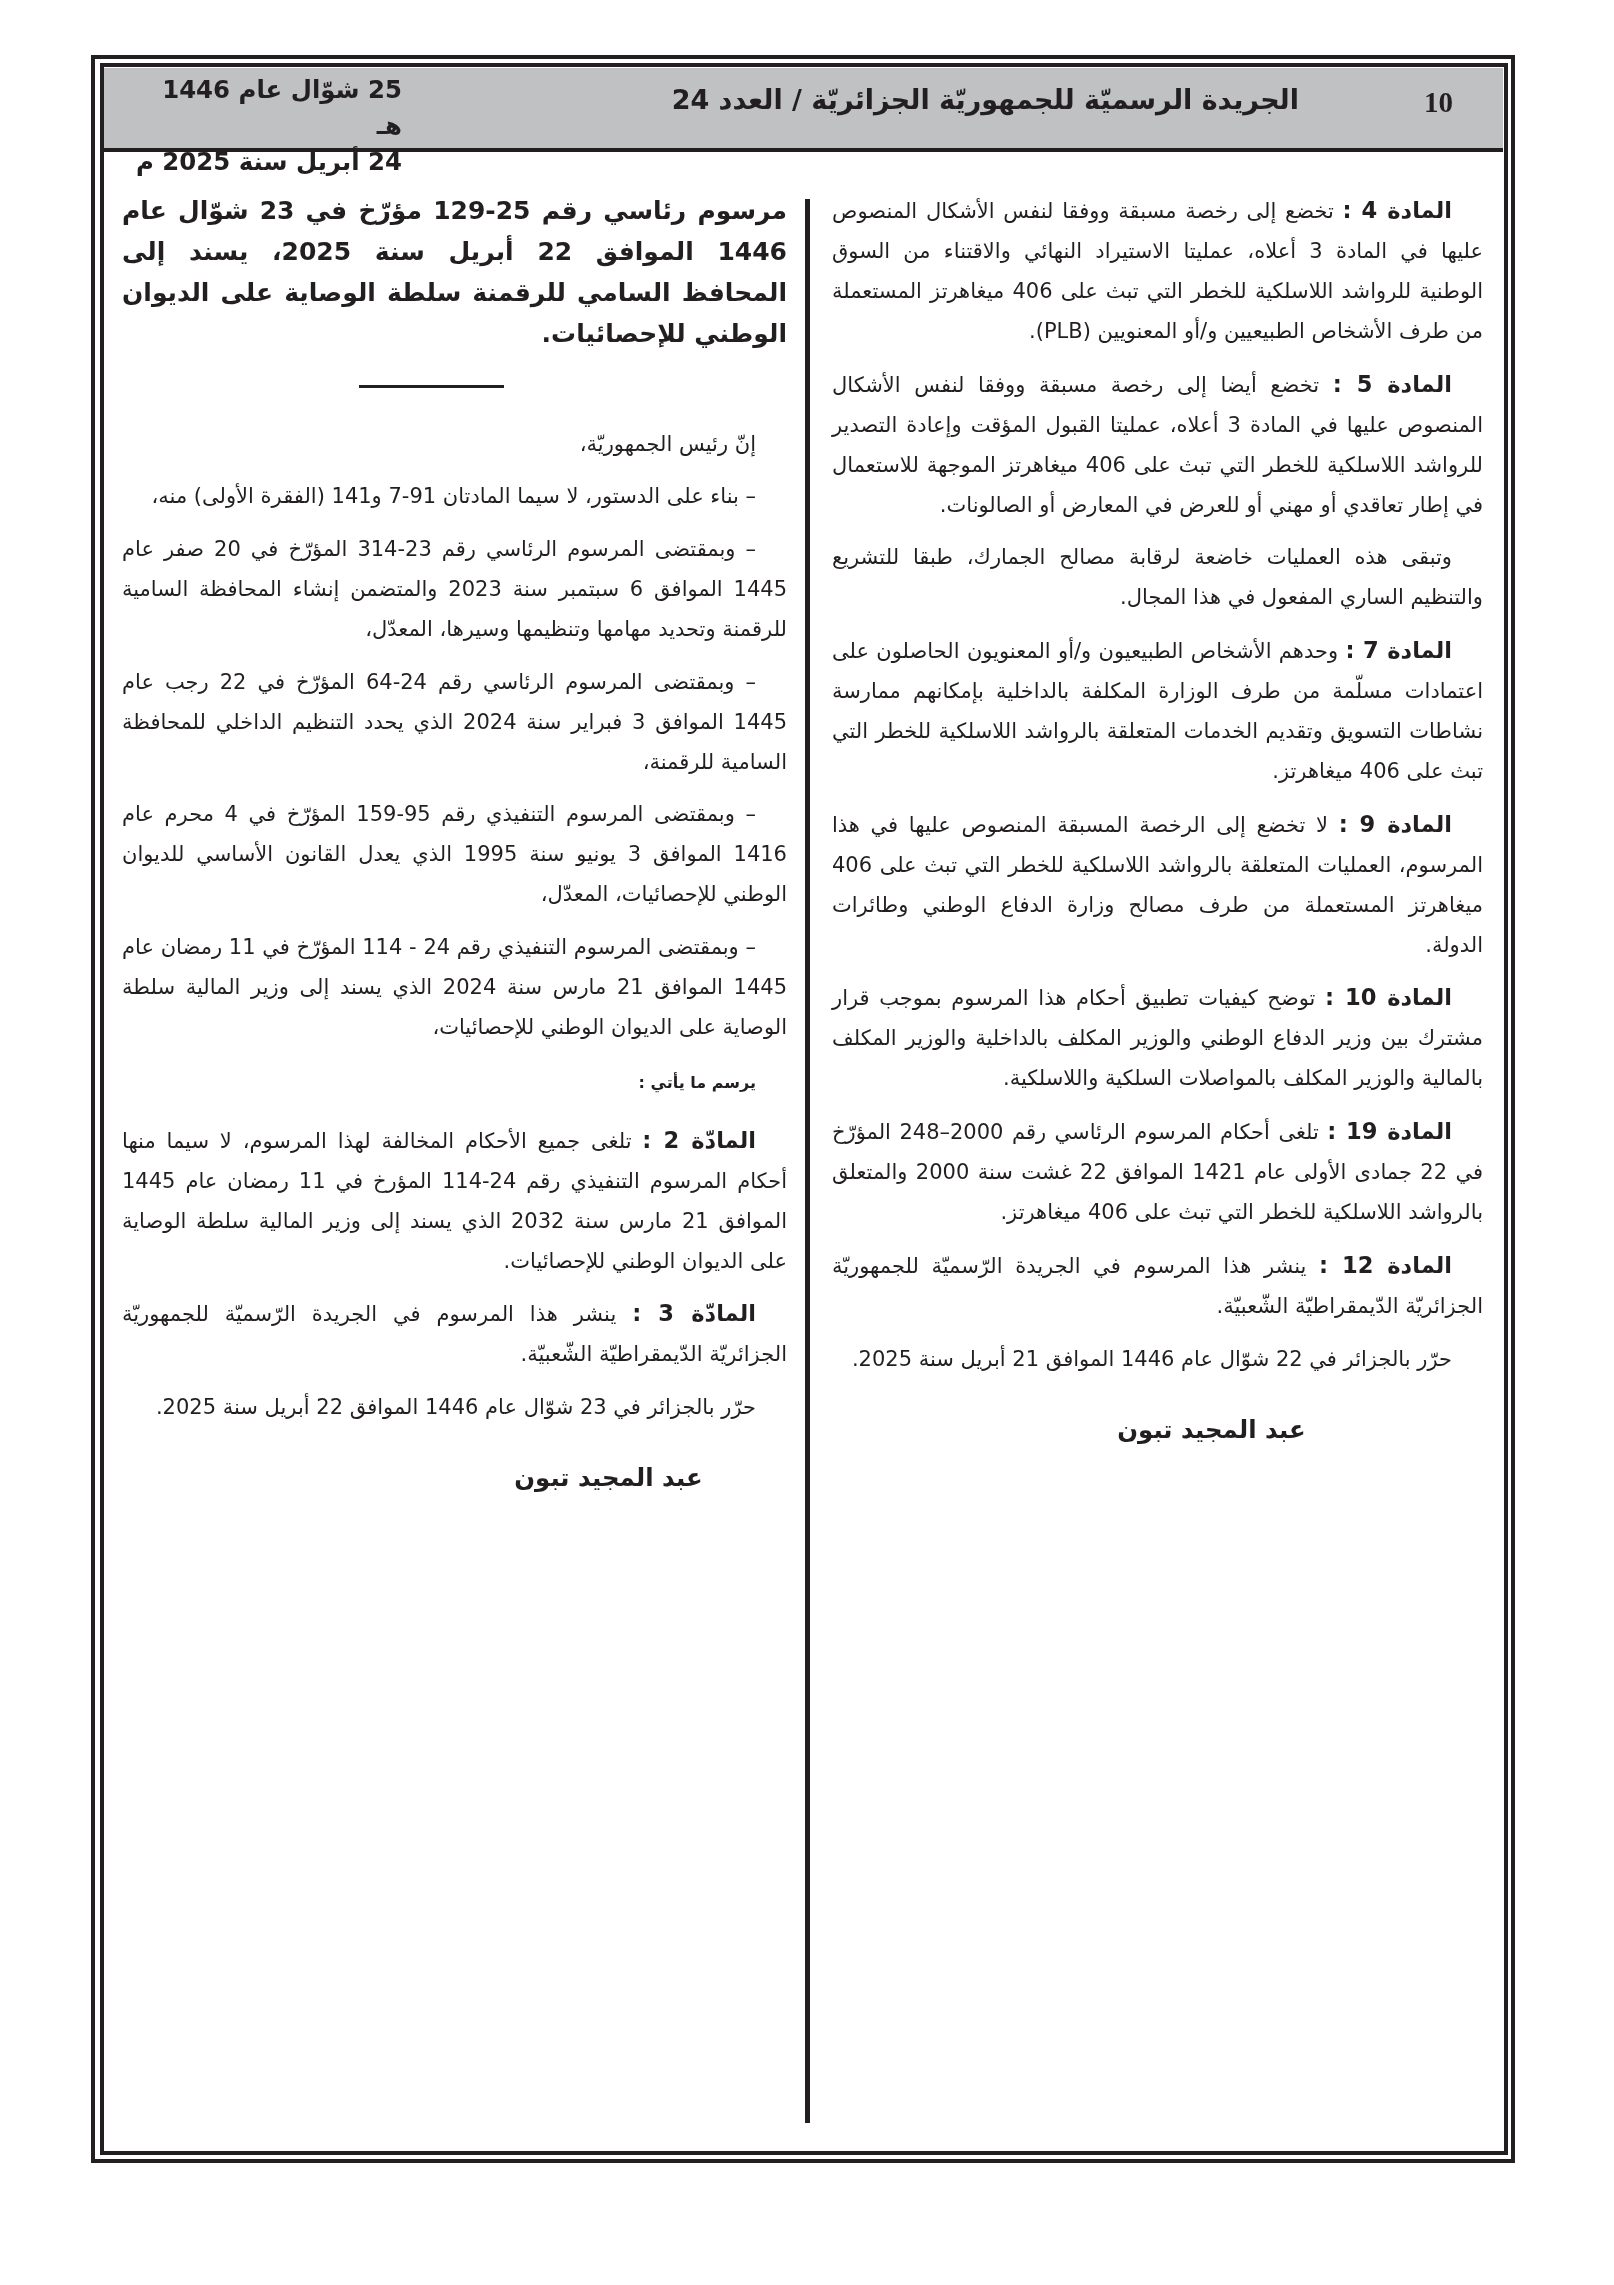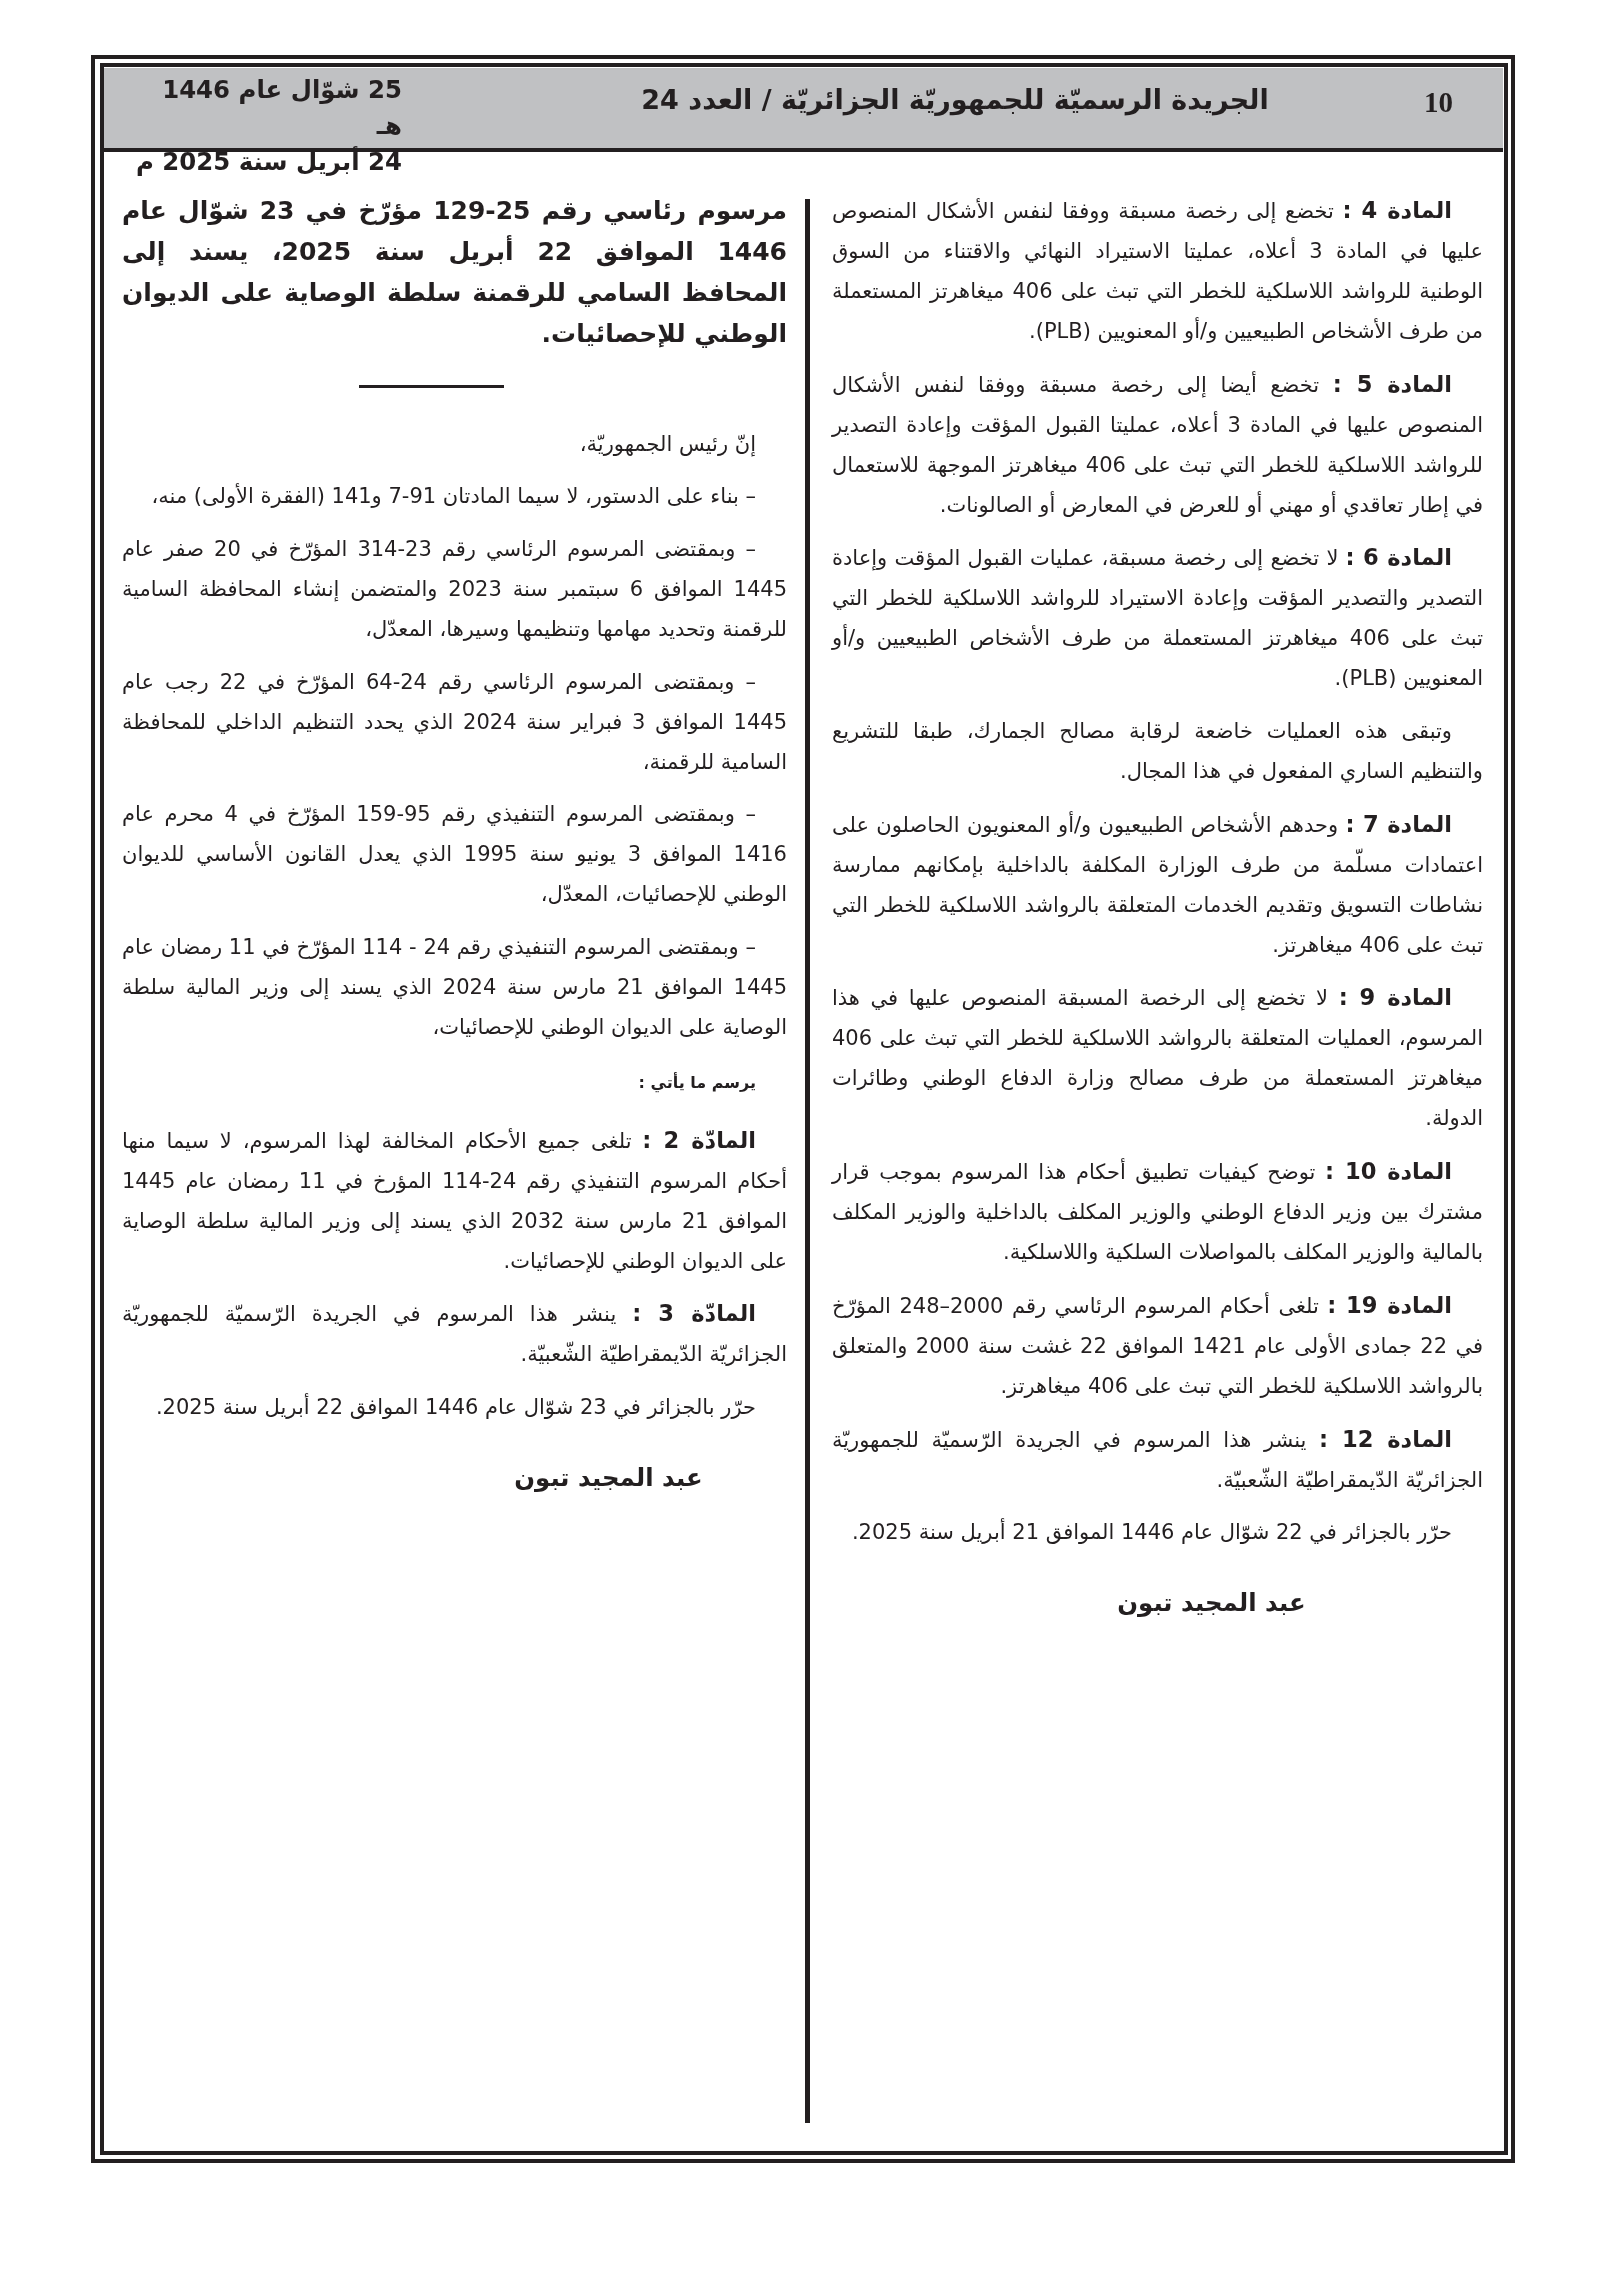--- a/index.html
+++ b/index.html
@@ -6,21 +6,21 @@
   body { width:1615px; height:2285px; position:relative; overflow:hidden;
          font-family:"DejaVu Sans", sans-serif; color:#231f20; }
   .frame-outer { position:absolute; left:91px; top:55px; width:1424px; height:2108px;
                  border:4.5px solid #231f20; box-sizing:border-box; }
   .frame-inner { position:absolute; left:100px; top:63px; width:1408px; height:2092px;
                  border:4.5px solid #231f20; box-sizing:border-box; }
   .header { position:absolute; left:104px; top:68px; width:1399px; height:80px;
             background:#c0c1c3; border-bottom:4.5px solid #231f20; box-sizing:content-box; }
   .header .page-num { position:absolute; right:50px; top:18px; font-family:"Liberation Serif", serif;
             font-size:29px; font-weight:bold; }
-  .header .title { position:absolute; left:507px; width:688px; top:16.3px; text-align:center;
+  .header .title { position:absolute; left:507px; width:688px; top:16.3px; 
             font-size:27px; font-weight:bold; direction:rtl; }
   .header .dates { position:absolute; left:27px; top:3.6px; width:271px; direction:rtl;
             text-align:right; font-size:24.4px; font-weight:bold; line-height:36px; }
   .col { position:absolute; top:190px; direction:rtl; text-align:justify;
          font-size:21px; line-height:40px; }
   .col-right { left:832px; width:651px; }
   .col-left { left:122px; width:665px; }
   .divider { position:absolute; left:805px; top:199px; width:4.5px; height:1924px; background:#231f20; }
   p { margin:0 0 12.7px 0; text-align-last:right; }
   .indent { text-indent:31px; }
@@ -43,21 +43,20 @@
   <span class="title">الجريدة الرسميّة للجمهوريّة الجزائريّة / العدد 24</span>
   <div class="dates">
     <div>25 شوّال عام 1446 هـ</div>
     <div>24 أبريل سنة 2025 م</div>
   </div>
 </div>
 
 <div class="col col-right">
   <p class="indent"><span class="art-label">المادة 4 :</span><span> تخضع إلى رخصة مسبقة ووفقا لنفس الأشكال المنصوص عليها في المادة 3 أعلاه، عمليتا الاستيراد النهائي والاقتناء من السوق الوطنية للرواشد اللاسلكية للخطر التي تبث على 406 ميغاهرتز المستعملة من طرف الأشخاص الطبيعيين و/أو المعنويين (PLB).</span></p>
   <p class="indent"><span class="art-label">المادة 5 :</span><span> تخضع أيضا إلى رخصة مسبقة ووفقا لنفس الأشكال المنصوص عليها في المادة 3 أعلاه، عمليتا القبول المؤقت وإعادة التصدير للرواشد اللاسلكية للخطر التي تبث على 406 ميغاهرتز الموجهة للاستعمال في إطار تعاقدي أو مهني أو للعرض في المعارض أو الصالونات.</span></p>
-  <p class="indent"><span class="art-label">المادة 6 :</span><span> لا تخضع إلى رخصة مسبقة، عمليات القبول المؤقت وإعادة التصدير والتصدير المؤقت وإعادة الاستيراد للرواشد اللاسلكية للخطر التي تبث على 406 ميغاهرتز المستعملة من طرف الأشخاص الطبيعيين و/أو المعنويين (PLB).</span></p>
   <p class="indent"><span>وتبقى هذه العمليات خاضعة لرقابة مصالح الجمارك، طبقا للتشريع والتنظيم الساري المفعول في هذا المجال.</span></p>
   <p class="indent"><span class="art-label">المادة 7 :</span><span> وحدهم الأشخاص الطبيعيون و/أو المعنويون الحاصلون على اعتمادات مسلّمة من طرف الوزارة المكلفة بالداخلية بإمكانهم ممارسة نشاطات التسويق وتقديم الخدمات المتعلقة بالرواشد اللاسلكية للخطر التي تبث على 406 ميغاهرتز.</span></p>
   <p class="indent"><span class="art-label">المادة 9 :</span><span> لا تخضع إلى الرخصة المسبقة المنصوص عليها في هذا المرسوم، العمليات المتعلقة بالرواشد اللاسلكية للخطر التي تبث على 406 ميغاهرتز المستعملة من طرف مصالح وزارة الدفاع الوطني وطائرات الدولة.</span></p>
   <p class="indent"><span class="art-label">المادة 10 :</span><span> توضح كيفيات تطبيق أحكام هذا المرسوم بموجب قرار مشترك بين وزير الدفاع الوطني والوزير المكلف بالداخلية والوزير المكلف بالمالية والوزير المكلف بالمواصلات السلكية واللاسلكية.</span></p>
   <p class="indent"><span class="art-label">المادة 19 :</span><span> تلغى أحكام المرسوم الرئاسي رقم 2000–248 المؤرّخ في 22 جمادى الأولى عام 1421 الموافق 22 غشت سنة 2000 والمتعلق بالرواشد اللاسلكية للخطر التي تبث على 406 ميغاهرتز.</span></p>
   <p class="indent"><span class="art-label">المادة 12 :</span><span> ينشر هذا المرسوم في الجريدة الرّسميّة للجمهوريّة الجزائريّة الدّيمقراطيّة الشّعبيّة.</span></p>
   <p class="indent">حرّر بالجزائر في 22 شوّال عام 1446 الموافق 21 أبريل سنة 2025.</p>
   <div class="signature">عبد المجيد تبون</div>
 </div>
 

